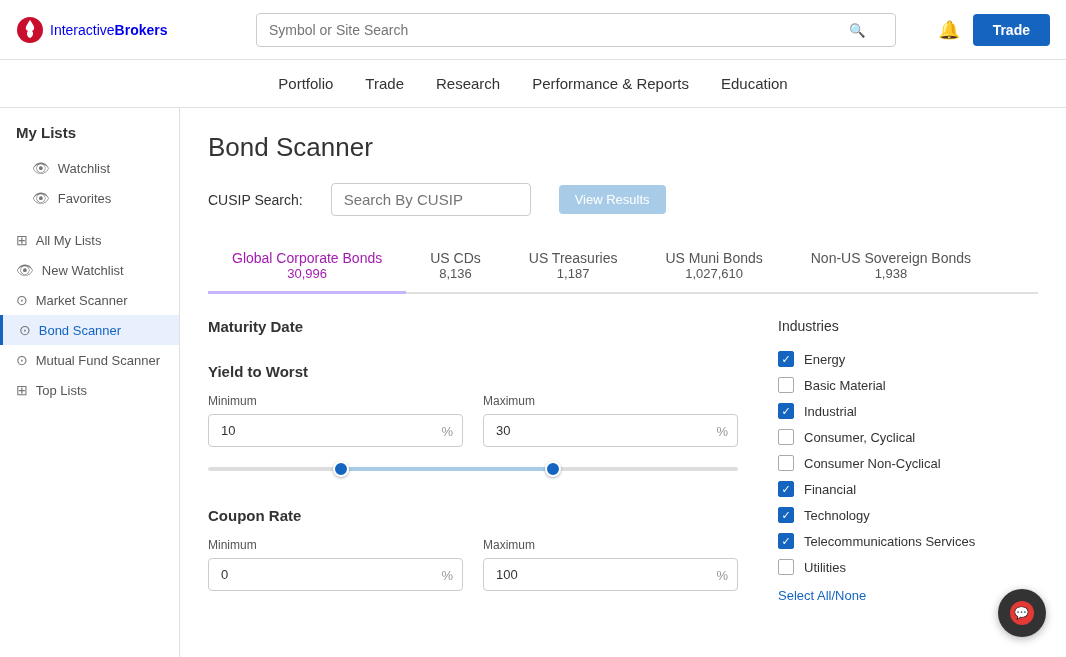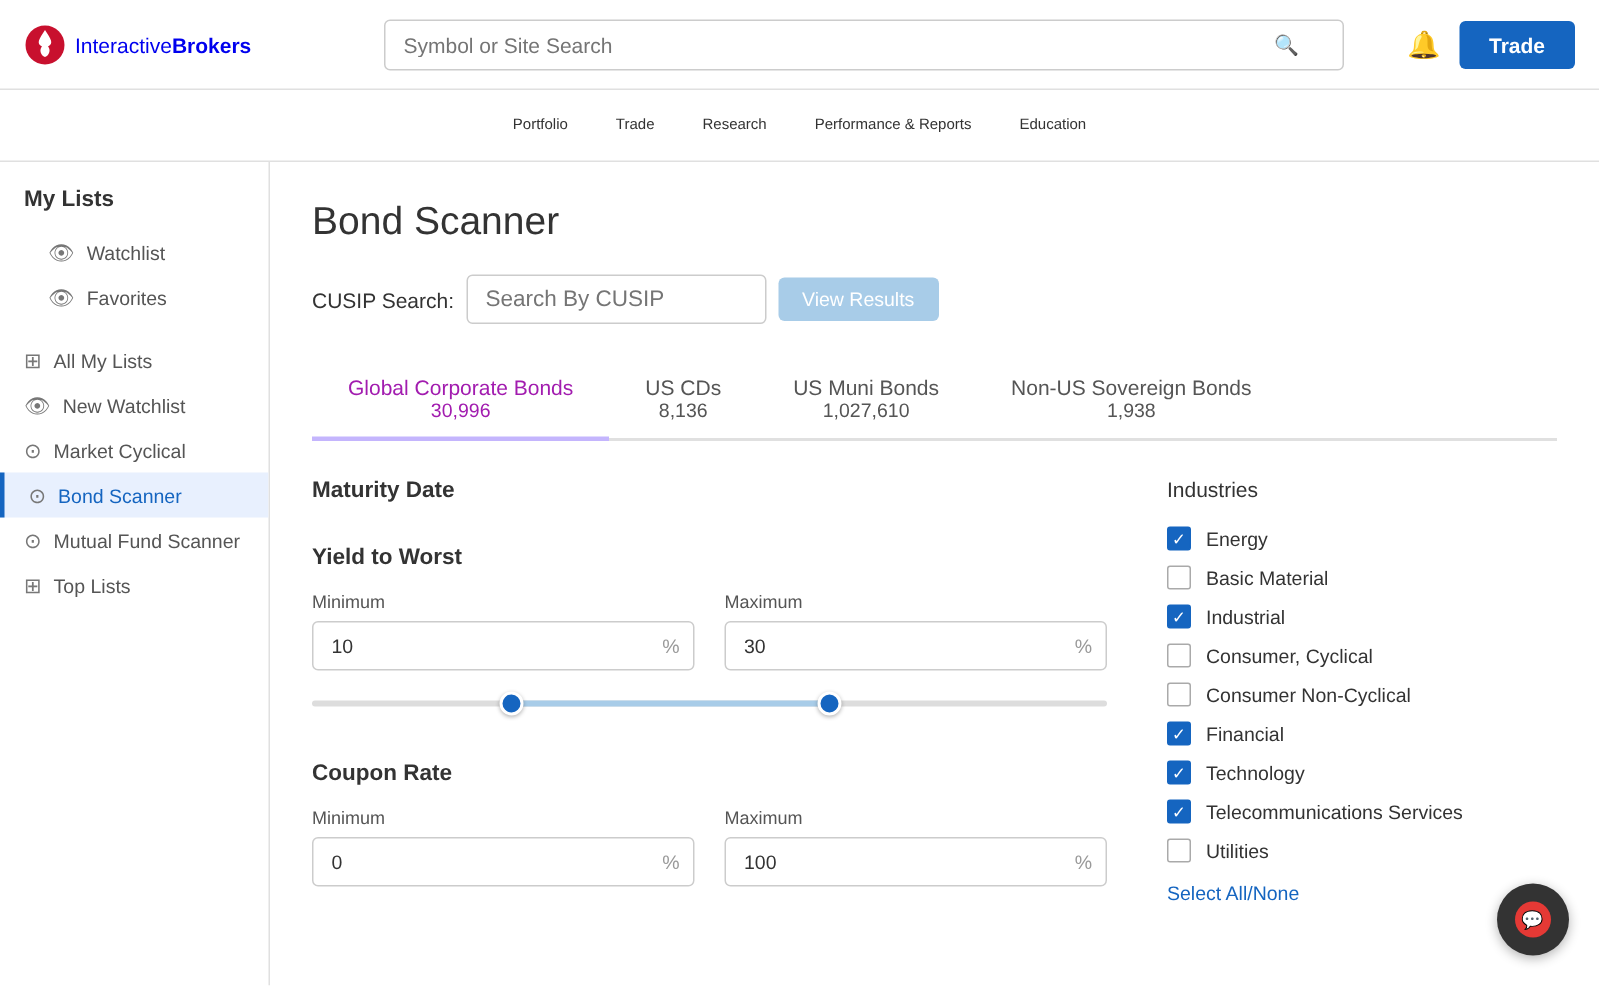--- a/index.html
+++ b/index.html
@@ -34,21 +34,21 @@
       background: #1565c0; color: #fff; border: none; border-radius: 4px;
       padding: 8px 20px; font-size: 14px; font-weight: 600; cursor: pointer;
     }
 
     
     .secondary-nav {
       display: flex; align-items: center; justify-content: center; gap: 32px;
       height: 48px; border-bottom: 1px solid #e0e0e0; background: #fff;
     }
     .nav-item {
-      font-size: 10px; color: #333; text-decoration: none; padding: 4px 0;
+      font-size: 15px; color: #333; text-decoration: none; padding: 4px 0;
       cursor: pointer; white-space: nowrap;
     }
 
     
     .main-layout { display: flex; height: calc(657px - 108px); }
 
     
     .sidebar {
       width: 180px; min-width: 180px; border-right: 1px solid #e0e0e0;
       padding: 16px 0; overflow-y: auto;
@@ -63,21 +63,21 @@
     .sidebar-item.active { background: #e8f0fe; color: #1565c0; font-weight: 500; border-left: 3px solid #1565c0; }
     .sidebar-item .icon { font-size: 14px; color: #777; }
     .sidebar-divider { height: 12px; }
     .sidebar-item.sub { padding-left: 32px; }
 
     
     .main-content { flex: 1; padding: 24px 28px; overflow-y: auto; }
     .page-title { font-size: 26px; font-weight: 400; color: #333; margin-bottom: 20px; }
 
     
-    .cusip-row { display: flex; align-items: center; gap: 8px; margin-bottom: 24px; }
+    .cusip-row { display: flex; align-items: center; gap: 28px; margin-bottom: 24px; }
     .cusip-label { font-size: 14px; color: #333; white-space: nowrap; }
     .cusip-input {
       border: 1px solid #ccc; border-radius: 4px; padding: 7px 12px;
       font-size: 15px; width: 200px; color: #999;
     }
     .view-results-btn {
       background: #a8cce8; color: #fff; border: none; border-radius: 4px;
       padding: 7px 16px; font-size: 13px; cursor: pointer;
     }
 
@@ -215,21 +215,21 @@
     <div class="sidebar-item">
       <span class="icon">⊞</span>
       <span>All My Lists</span>
     </div>
     <div class="sidebar-item">
       <span class="icon">👁</span>
       <span>New Watchlist</span>
     </div>
     <div class="sidebar-item">
       <span class="icon">⊙</span>
-      <span>Market Cyclical</span>
+      <span>Market Scanner</span>
     </div>
     <div class="sidebar-item active">
       <span class="icon">⊙</span>
       <span>Bond Scanner</span>
     </div>
     <div class="sidebar-item">
       <span class="icon">⊙</span>
       <span>Mutual Fund Scanner</span>
     </div>
     <div class="sidebar-item">
@@ -248,20 +248,24 @@
     </div>
 
     <div class="bond-tabs">
       <div class="bond-tab active">
         <div class="tab-name">Global Corporate Bonds</div>
         <div class="tab-count">30,996</div>
       </div>
       <div class="bond-tab">
         <div class="tab-name">US CDs</div>
         <div class="tab-count">8,136</div>
+      </div>
+      <div class="bond-tab">
+        <div class="tab-name">US Treasuries</div>
+        <div class="tab-count">1,187</div>
       </div>
       <div class="bond-tab">
         <div class="tab-name">US Muni Bonds</div>
         <div class="tab-count">1,027,610</div>
       </div>
       <div class="bond-tab">
         <div class="tab-name">Non-US Sovereign Bonds</div>
         <div class="tab-count">1,938</div>
       </div>
     </div>

